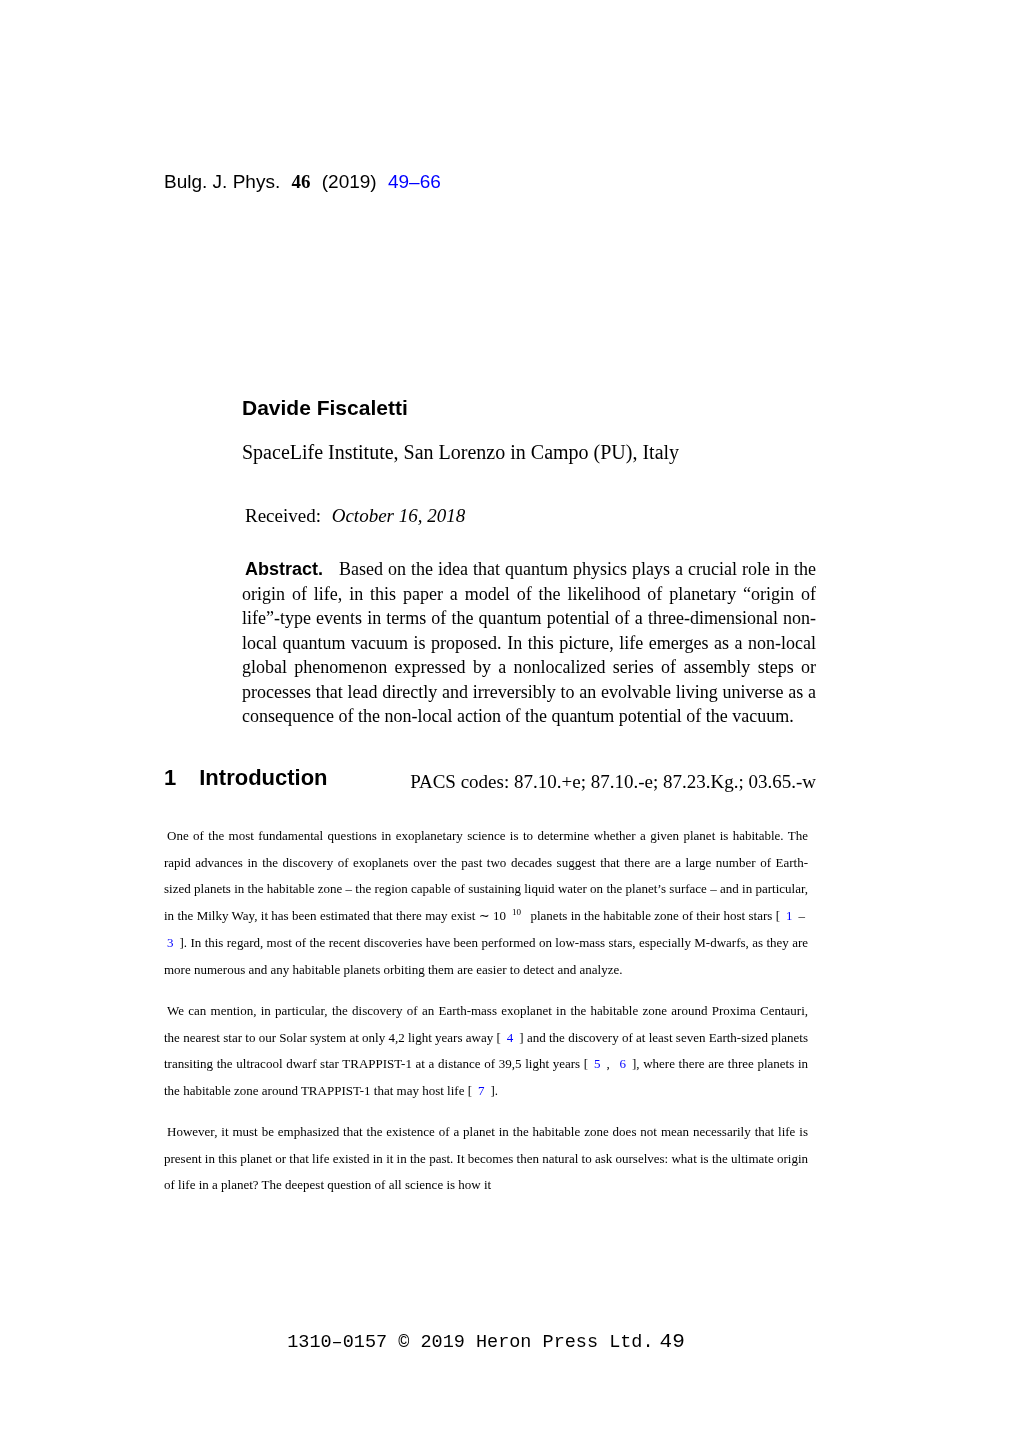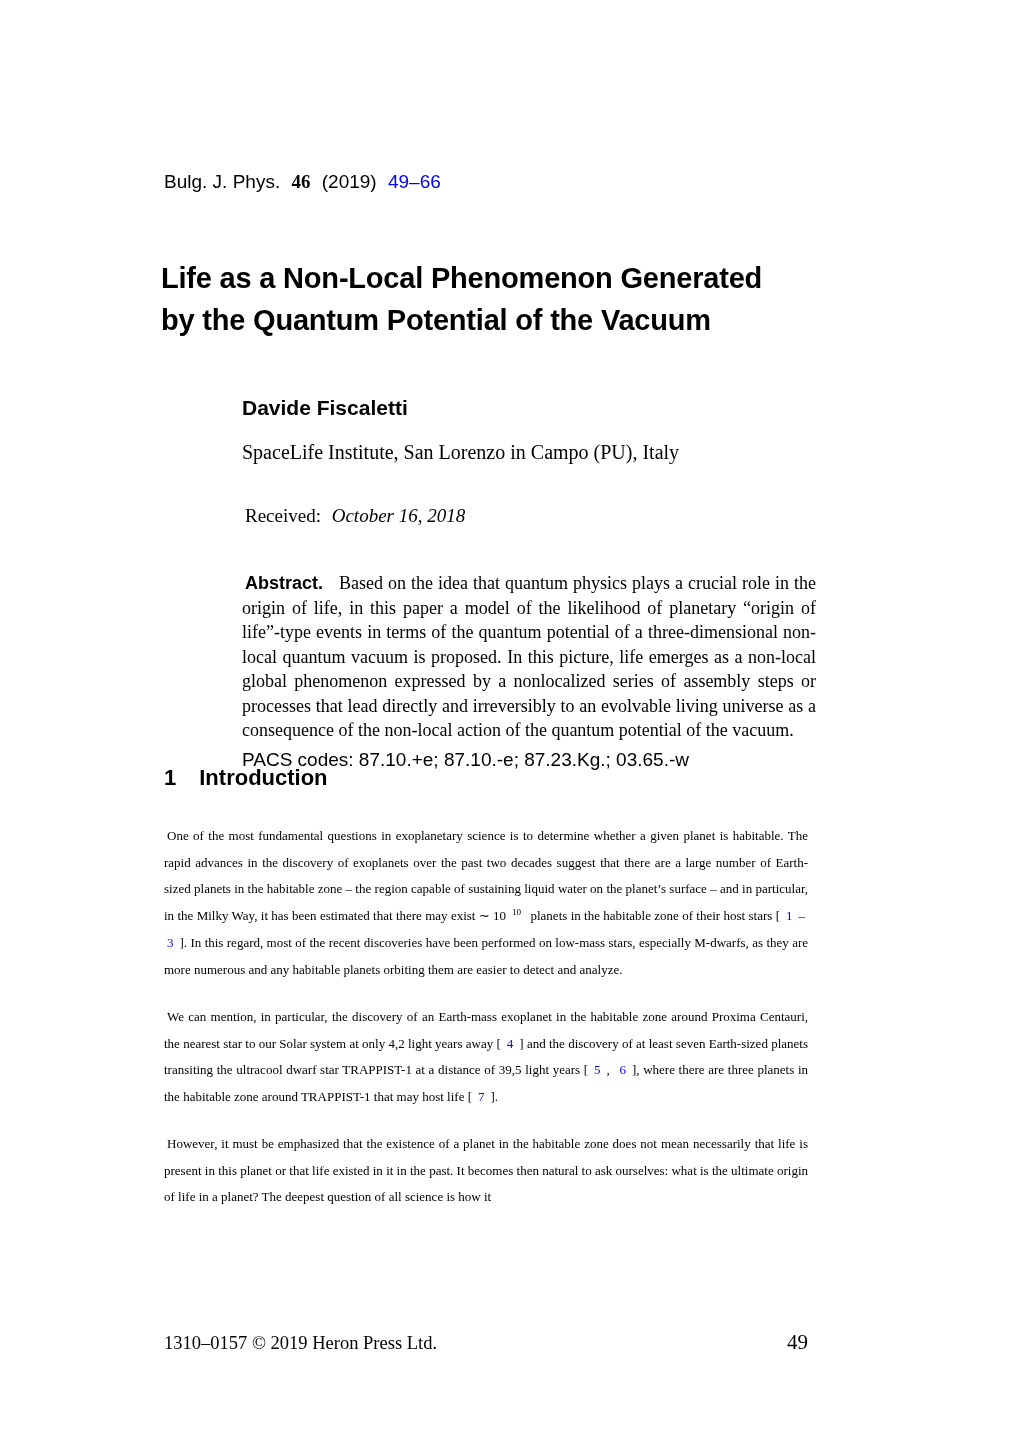--- a/index.html
+++ b/index.html
@@ -59,35 +59,37 @@
     font-size: 20px;
   }
   .received-line {
     margin-top: 35px;
     font-family: "Liberation Serif", serif;
     font-size: 19px;
   }
   .seg-italic { font-style: italic; }
 
   .abstract {
-    margin-top: 38px;
+    margin-top: 24px;
     font-family: "Liberation Serif", serif;
     font-size: 18px;
     line-height: 24.5px;
     text-align: justify;
   }
   .seg-label {
     font-family: "Liberation Sans", sans-serif;
     font-weight: bold;
     margin-right: 5px;
   }
 
   .pacs-line {
-    font-family: Liberation Sans, sans-serif;
+    margin-top: 36px;
+    font-family: Liberation Serif, serif;
     font-size: 19px;
+    text-align: right;
   }
 
   .section-heading {
     position: absolute;
     top: 756px;
     left: 152px;
     font-family: "Liberation Sans", sans-serif;
     font-weight: bold;
     font-size: 22px;
     text-align: center;
@@ -97,49 +99,47 @@
   .body-text {
     position: absolute;
     top: 811px;
     left: 152px;
     width: 656px;
     font-family: "Liberation Serif", serif;
     font-size: 13px;
     line-height: 26.5px;
     text-align: justify;
   }
-  .body-text p + p { margin-top: 15px; }
+  .body-text p + p { margin-top: 9px; }
   .seg-sup {
     font-size: 70%;
     position: relative;
     top: -0.5em;
   }
 
   .page-footer {
     position: absolute;
     top: 1318px;
     left: 152px;
     width: 656px;
     display: flex;
-    justify-content: space-between;
+    justify-content: center;
     align-items: baseline;
-    font-family: Liberation Serif, serif;
+    font-family: Liberation Mono, monospace;
     font-size: 18.5px;
   }
   .page-number { font-size: 21px; }
 </style>
 </head>
 <body>
 
 <div class="page">
 
   <div class="journal-header"><span class="seg-text">Bulg. J. Phys. </span><span class="seg-vol">46</span><span class="seg-text"> (2019) </span><span class="seg-link">49–66</span></div>
 
-  <h1 class="paper-title">Life as a Non-Local Phenomenon Generated
-by the Quantum Potential of the Vacuum</h1>
 
   <div class="front-matter">
     <div class="author-name">Davide Fiscaletti</div>
     <div class="affiliation">SpaceLife Institute, San Lorenzo in Campo (PU), Italy</div>
     <div class="received-line"><span class="seg-text">Received: </span><span class="seg-italic">October 16, 2018</span></div>
     <p class="abstract"><span class="seg-label">Abstract.</span><span class="seg-text"> Based on the idea that quantum physics plays a crucial role in the origin of life, in this paper a model of the likelihood of planetary “origin of life”-type events in terms of the quantum potential of a three-dimensional non-local quantum vacuum is proposed. In this picture, life emerges as a non-local global phenomenon expressed by a nonlocalized series of assembly steps or processes that lead directly and irreversibly to an evolvable living universe as a consequence of the non-local action of the quantum potential of the vacuum.</span></p>
     <div class="pacs-line">PACS codes: 87.10.+e; 87.10.-e; 87.23.Kg.; 03.65.-w</div>
   </div>
 
   <h2 class="section-heading">

